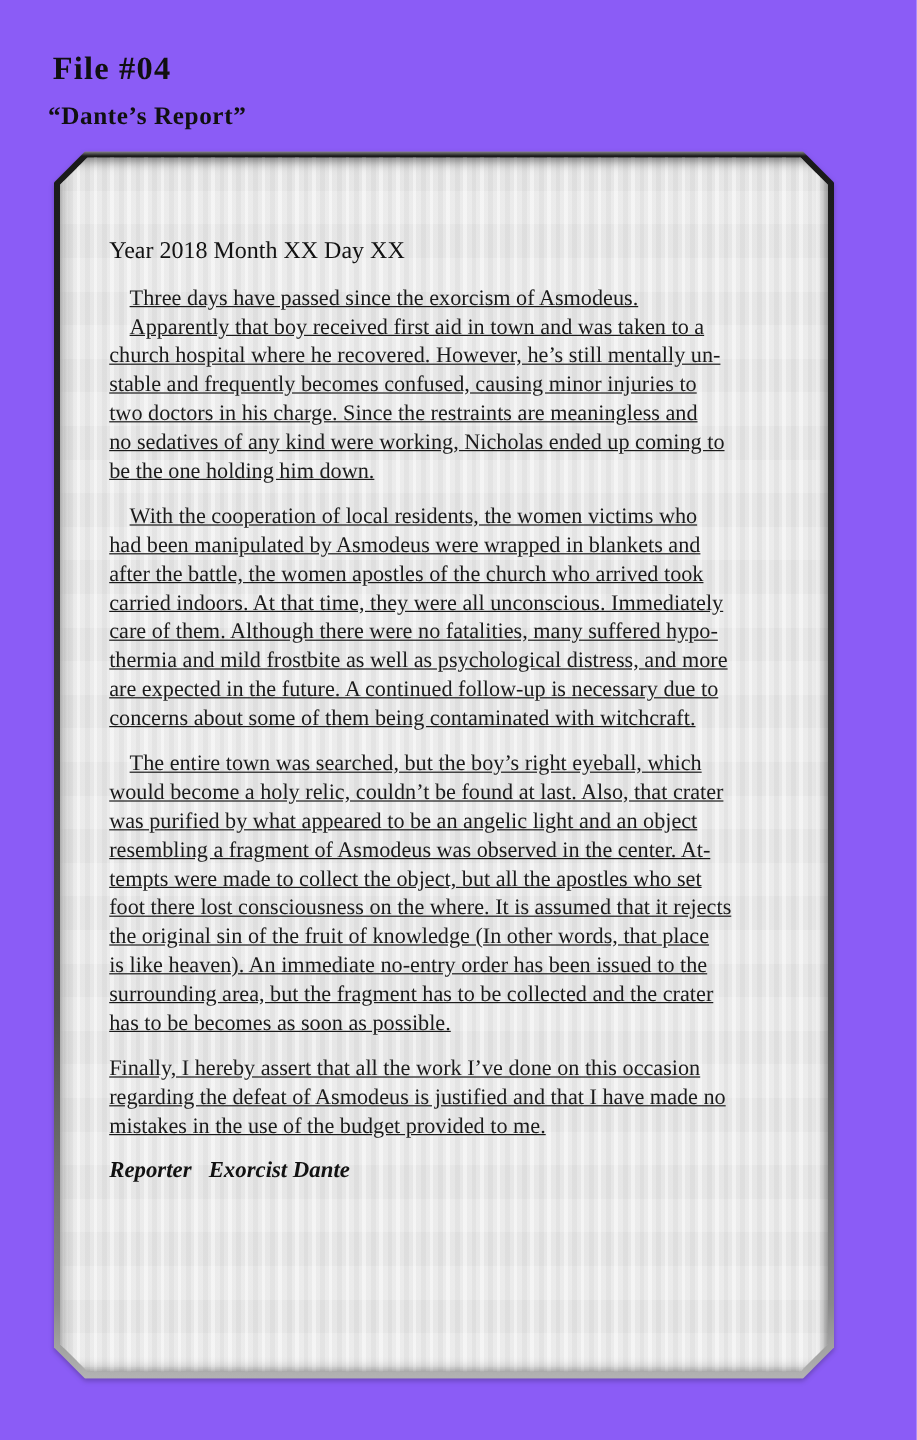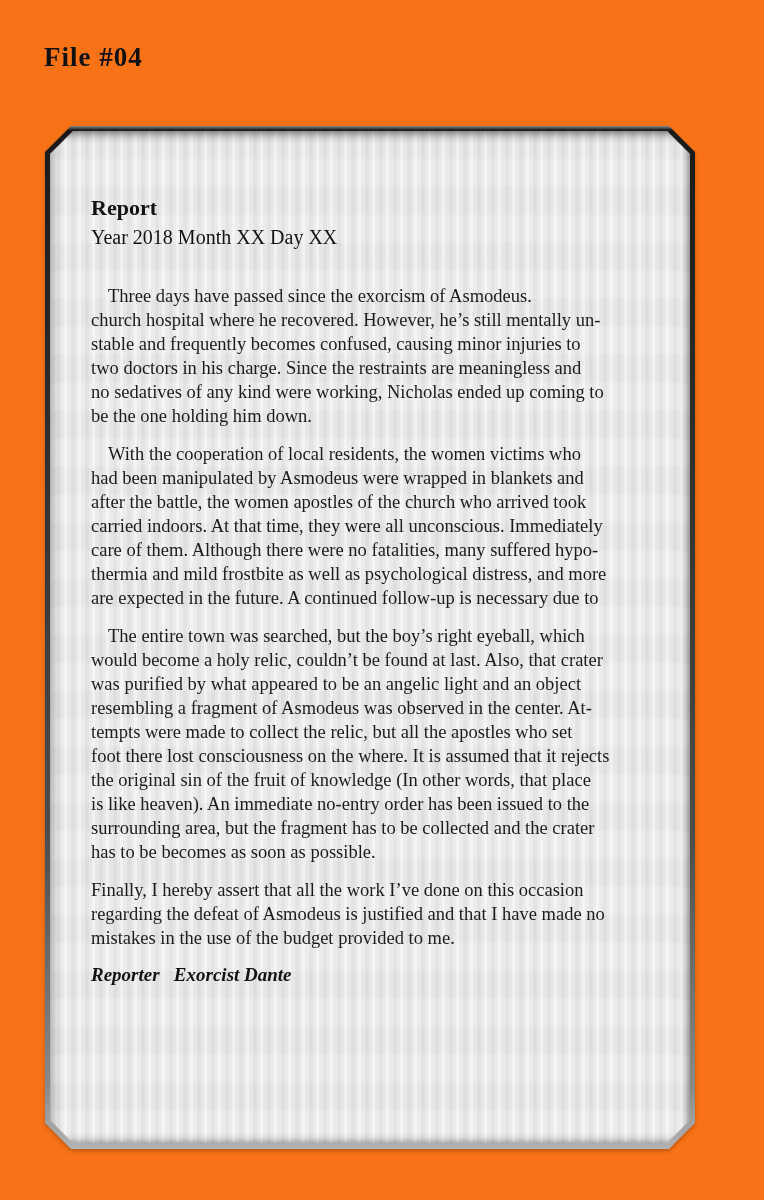--- a/index.html
+++ b/index.html
@@ -2,21 +2,21 @@
 <html><head>
 <meta charset="utf-8">
 <style>
   html, body { margin: 0; padding: 0; }
   body {
     width: 764px; height: 1200px;
     background: #ffffff;
     font-family: "Liberation Serif", serif;
     overflow: hidden;
   }
-  .page { position: relative; width: 764px; height: 1200px; background: #f97316; }
+  .page { position: relative; width: 764px; height: 1200px; background: #8b5cf6; }
 
   
   .file-label {
     position: absolute; left: 44px; top: 42px;
     font-size: 27px; font-weight: bold; letter-spacing: 1px;
     color: #101010;
   }
   .file-title {
     position: absolute; left: 40px; top: 84px;
     font-size: 21px; font-weight: bold; letter-spacing: 0.5px;
@@ -49,74 +49,76 @@
       inset 9px 0 10px -7px rgba(0,0,0,0.35),
       inset -9px 0 10px -7px rgba(0,0,0,0.40),
       inset 0 -9px 10px -7px rgba(0,0,0,0.30);
     box-sizing: border-box;
     padding: 63px 30px 0 41px;
   }
 
   .report-heading { font-size: 22px; line-height: 28px; font-weight: bold; color: #121212; }
   .report-date    { font-size: 20px; line-height: 26px; font-weight: normal; color: #121212; margin-top: 2px; }
 
-  .report-body { margin-top: 34px; font-size: 18.5px; line-height: 24px; color: #1b1b1b; }
+  .report-body { margin-top: 15px; font-size: 18.5px; line-height: 24px; color: #1b1b1b; text-decoration: underline; }
   .block { margin-bottom: 14px; }
   .block.tight { margin-bottom: 0; }
   .line { white-space: nowrap; }
   .line.indent { text-indent: 17px; }
 
   .report-signature {
     margin-top: 14px;
     font-size: 19px; font-weight: bold; font-style: italic;
     color: #121212; white-space: pre;
   }
 </style>
 </head>
 <body>
 
 <div class="page">
 
   <div class="file-label">File #04</div>
 
+  <div class="file-title">“Dante’s Report”</div>
 
   <div class="card-wrap">
     <div class="card-border">
       <div class="card-paper">
 
-        <div class="report-heading">Report</div>
 
         <div class="report-date">Year 2018 Month XX Day XX</div>
 
         <div class="report-body">
             <div class="block tight">
               <div class="line indent">Three days have passed since the exorcism of Asmodeus.</div>
             </div>
             <div class="block">
+              <div class="line indent">Apparently that boy received first aid in town and was taken to a</div>
               <div class="line">church hospital where he recovered. However, he’s still mentally un-</div>
               <div class="line">stable and frequently becomes confused, causing minor injuries to</div>
               <div class="line">two doctors in his charge. Since the restraints are meaningless and</div>
               <div class="line">no sedatives of any kind were working, Nicholas ended up coming to</div>
               <div class="line">be the one holding him down.</div>
             </div>
             <div class="block">
               <div class="line indent">With the cooperation of local residents, the women victims who</div>
               <div class="line">had been manipulated by Asmodeus were wrapped in blankets and</div>
               <div class="line">after the battle, the women apostles of the church who arrived took</div>
               <div class="line">carried indoors. At that time, they were all unconscious. Immediately</div>
               <div class="line">care of them. Although there were no fatalities, many suffered hypo-</div>
               <div class="line">thermia and mild frostbite as well as psychological distress, and more</div>
               <div class="line">are expected in the future. A continued follow-up is necessary due to</div>
+              <div class="line">concerns about some of them being contaminated with witchcraft.</div>
             </div>
             <div class="block">
               <div class="line indent">The entire town was searched, but the boy’s right eyeball, which</div>
               <div class="line">would become a holy relic, couldn’t be found at last. Also, that crater</div>
               <div class="line">was purified by what appeared to be an angelic light and an object</div>
               <div class="line">resembling a fragment of Asmodeus was observed in the center. At-</div>
-              <div class="line">tempts were made to collect the relic, but all the apostles who set</div>
+              <div class="line">tempts were made to collect the object, but all the apostles who set</div>
               <div class="line">foot there lost consciousness on the where. It is assumed that it rejects</div>
               <div class="line">the original sin of the fruit of knowledge (In other words, that place</div>
               <div class="line">is like heaven). An immediate no-entry order has been issued to the</div>
               <div class="line">surrounding area, but the fragment has to be collected and the crater</div>
               <div class="line">has to be becomes as soon as possible.</div>
             </div>
             <div class="block">
               <div class="line">Finally, I hereby assert that all the work I’ve done on this occasion</div>
               <div class="line">regarding the defeat of Asmodeus is justified and that I have made no</div>
               <div class="line">mistakes in the use of the budget provided to me.</div>

